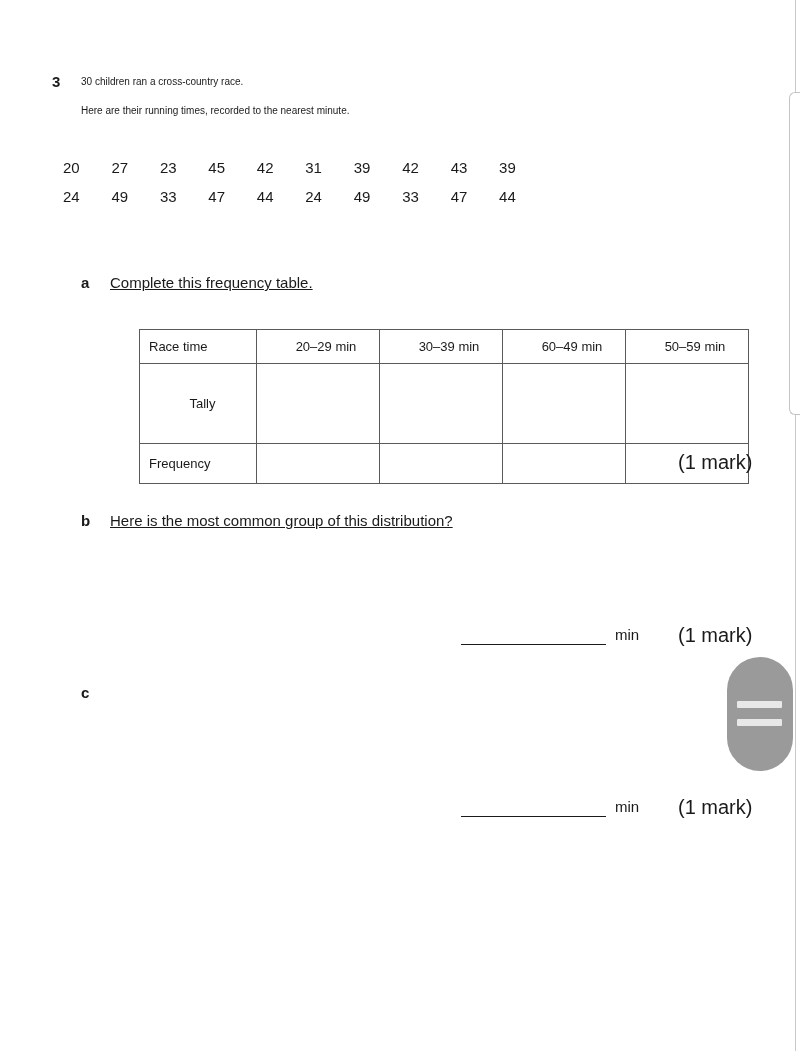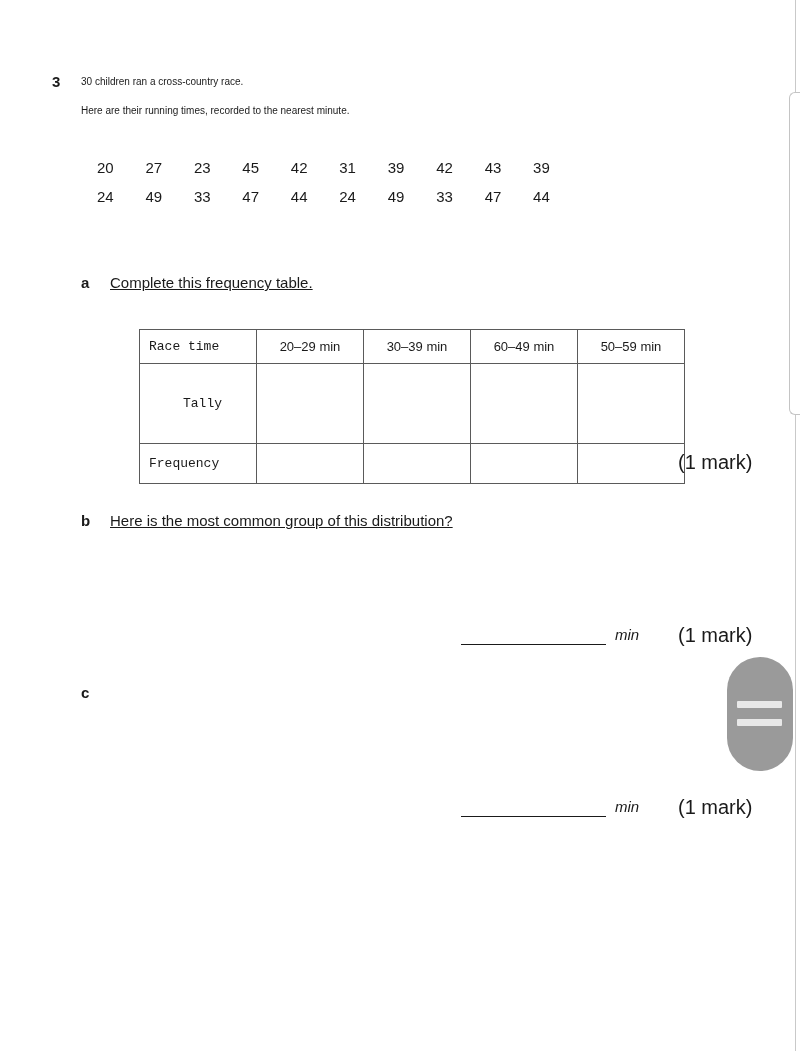--- a/index.html
+++ b/index.html
@@ -44,21 +44,21 @@
     line-height: 20px;
     white-space: nowrap;
   }
 
   #stem-line-1 { left: 52px; top: 72px; }
   #stem-line-2 { left: 81px; top: 101px; }
 
   
   .data-grid {
     position: absolute;
-    left: 97px;
+    left: 63px;
     top: 158px;
   }
   .data-line {
     height: 29px;
     white-space: nowrap;
   }
   .data-cell {
     display: inline-block;
     width: 44px;
     font-size: 15px;
@@ -97,22 +97,22 @@
     border-collapse: collapse;
     table-layout: fixed;
   }
   .freq-table td {
     border: 1px solid #5a5a5a;
     font-size: 13px;
     padding: 0 0 0 9px;
     vertical-align: middle;
     text-align: left;
   }
-  .freq-table .col-label { width: 107px; font-family: Liberation Mono, monospace; }
-  .freq-table .col-band  { width: 106px; text-align: center; padding-left: 0; }
+  .freq-table .col-label { width: 107px; }
+  .freq-table .col-band  { width: 106px; text-align: center; padding-left: 16px; }
   .freq-table tr.row-head td { height: 33px; }
   .freq-table tr.row-tally td { height: 79px; text-align: center; }
   .freq-table tr.row-freq td  { height: 39px; }
   .freq-table td.empty-cell { }
 
   
   .mark {
     position: absolute;
     font-size: 20px;
     line-height: 20px;
@@ -130,21 +130,20 @@
   }
   .answer-rule {
     width: 145px;
     border-bottom: 1.5px solid #1a1a1a;
     height: 17px;
   }
   .answer-unit {
     font-size: 15px;
     line-height: 20px;
     margin-left: 9px;
-    font-style: italic;
   }
   #answer-b { left: 461px; top: 625px; }
   #answer-c { left: 461px; top: 797px; }
 
   
   .scroll-track {
     position: absolute;
     right: 4px;
     top: 0;
     width: 1px;

